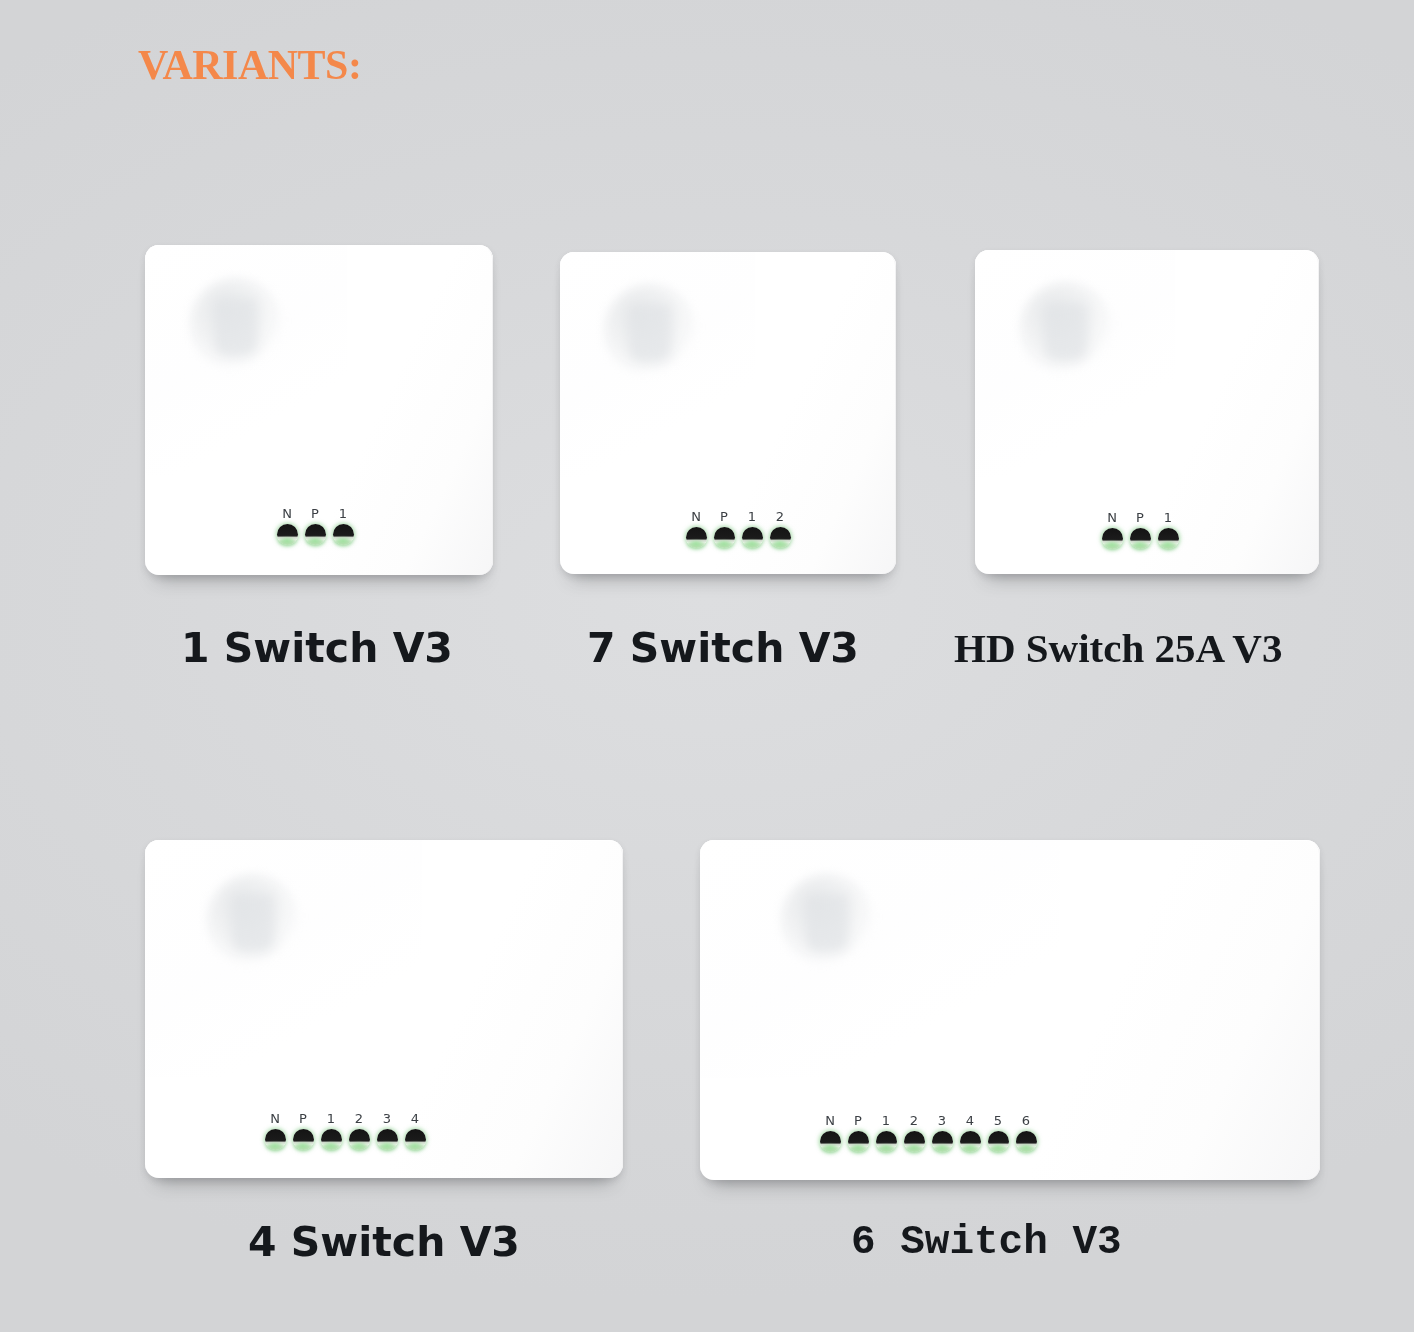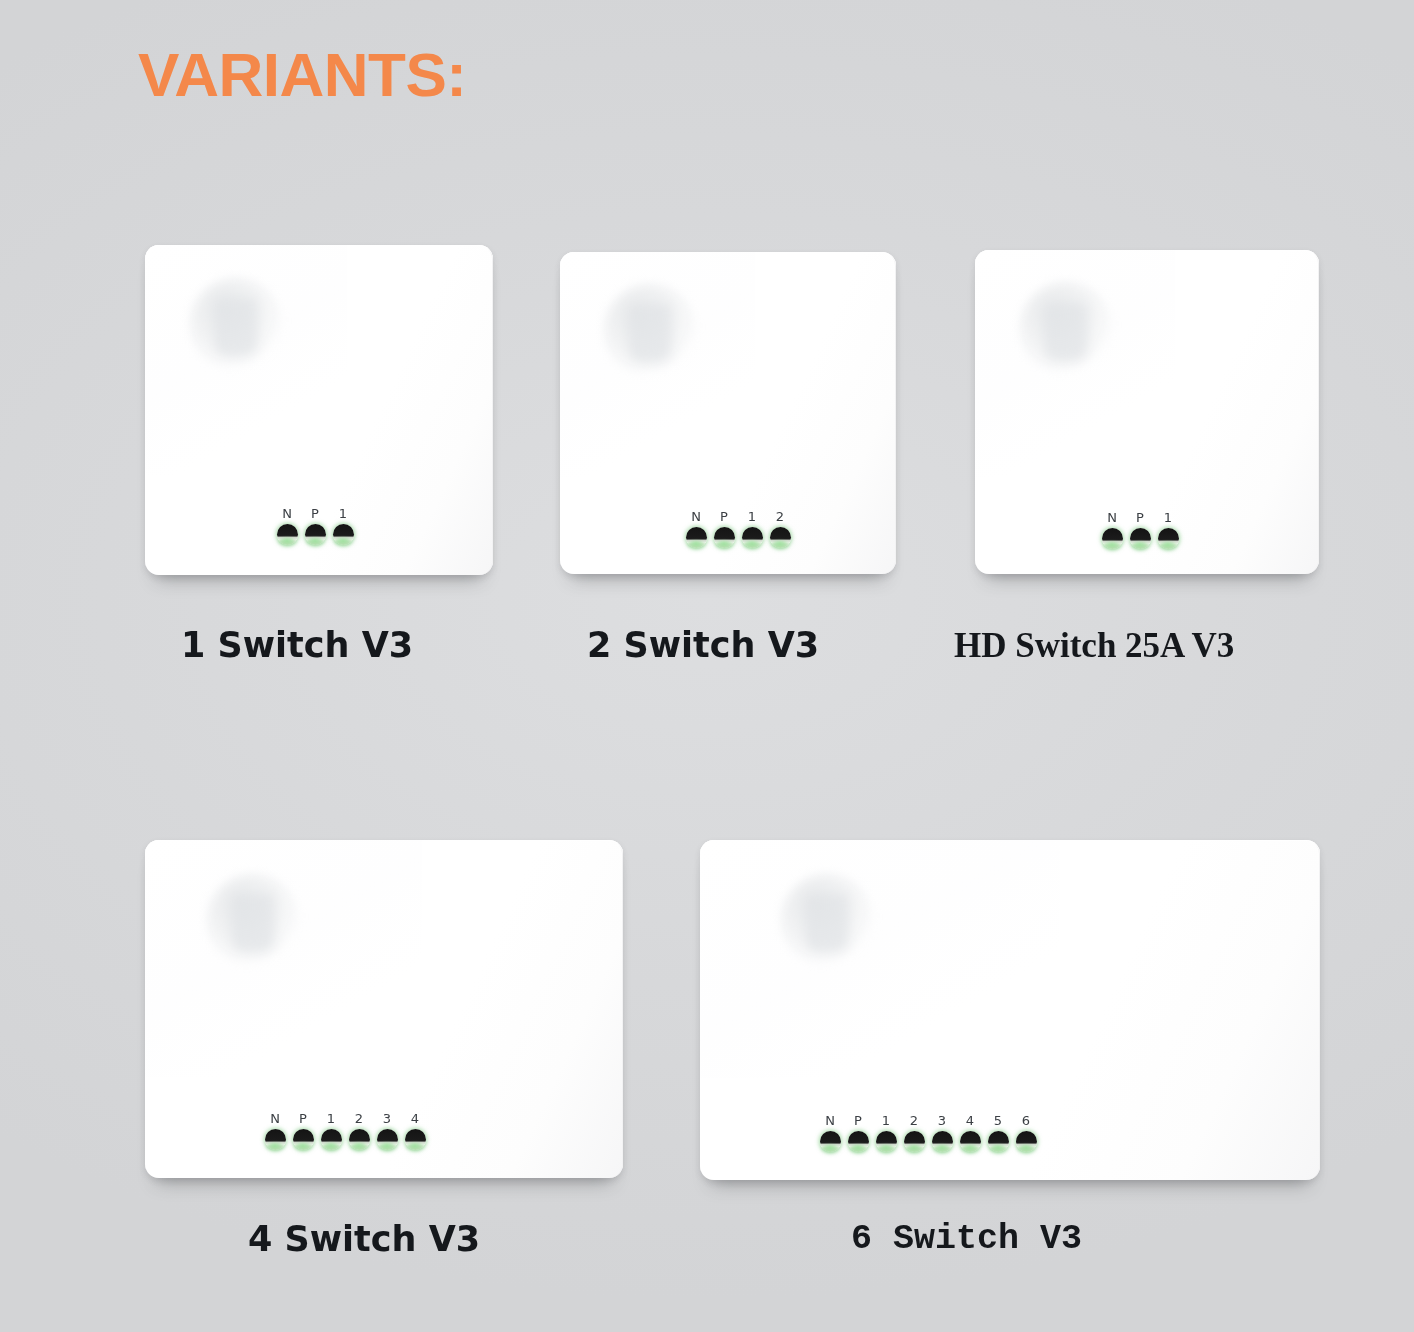--- a/index.html
+++ b/index.html
@@ -22,26 +22,26 @@
     background:
       radial-gradient(ellipse 1100px 700px at 50% 45%, #dddee0 0%, #d7d8da 55%, #d3d4d6 100%);
     pointer-events: none;
   }
 
   
   .title {
     position: absolute;
     left: 138px;
     top: 44px;
-    font-size: 62px;
+    font-size: 42px;
     font-weight: 700;
     letter-spacing: -0.5px;
     color: #f4884a;
     line-height: 1;
-    font-family: Liberation Sans, sans-serif;
+    font-family: Liberation Serif, serif;
     white-space: nowrap;
   }
 
   
   .variant {
     position: absolute;
   }
 
   
   .device {
@@ -155,21 +155,21 @@
     width: 19px;
     height: 8px;
     border-radius: 50%;
     background: radial-gradient(ellipse at 50% 25%, rgba(140,222,140,0.85) 0%, rgba(110,205,112,0.35) 55%, rgba(110,205,112,0) 80%);
     filter: blur(1.5px);
   }
 
   
   .caption {
     position: absolute;
-    font-size: 35px;
+    font-size: 41px;
     font-weight: 700;
     color: #15181c;
     line-height: 1;
     white-space: nowrap;
     font-family: "DejaVu Sans", sans-serif;
   }
 </style>
 </head>
 <body>
 
@@ -218,21 +218,21 @@
           <div class="terminal-port"></div>
         </div>
         <div class="terminal">
           <div class="terminal-label">2</div>
           <div class="terminal-port"></div>
         </div>
       </div>
   </div>
   <div class="device-base"></div>
 </div>
-<div class="caption" style="left:587px; top:628px;">2 Switch V3</div>
+<div class="caption" style="left:587px; top:628px;">7 Switch V3</div>
 
 <div class="variant" style="left:975px; top:250px; width:344px; height:324px;">
   <div class="device">
     <div class="sheen"></div>
     <div class="watermark"></div>
     <div class="terminals" style="left:125px; bottom:25px;">
         <div class="terminal">
           <div class="terminal-label">N</div>
           <div class="terminal-port"></div>
         </div>

